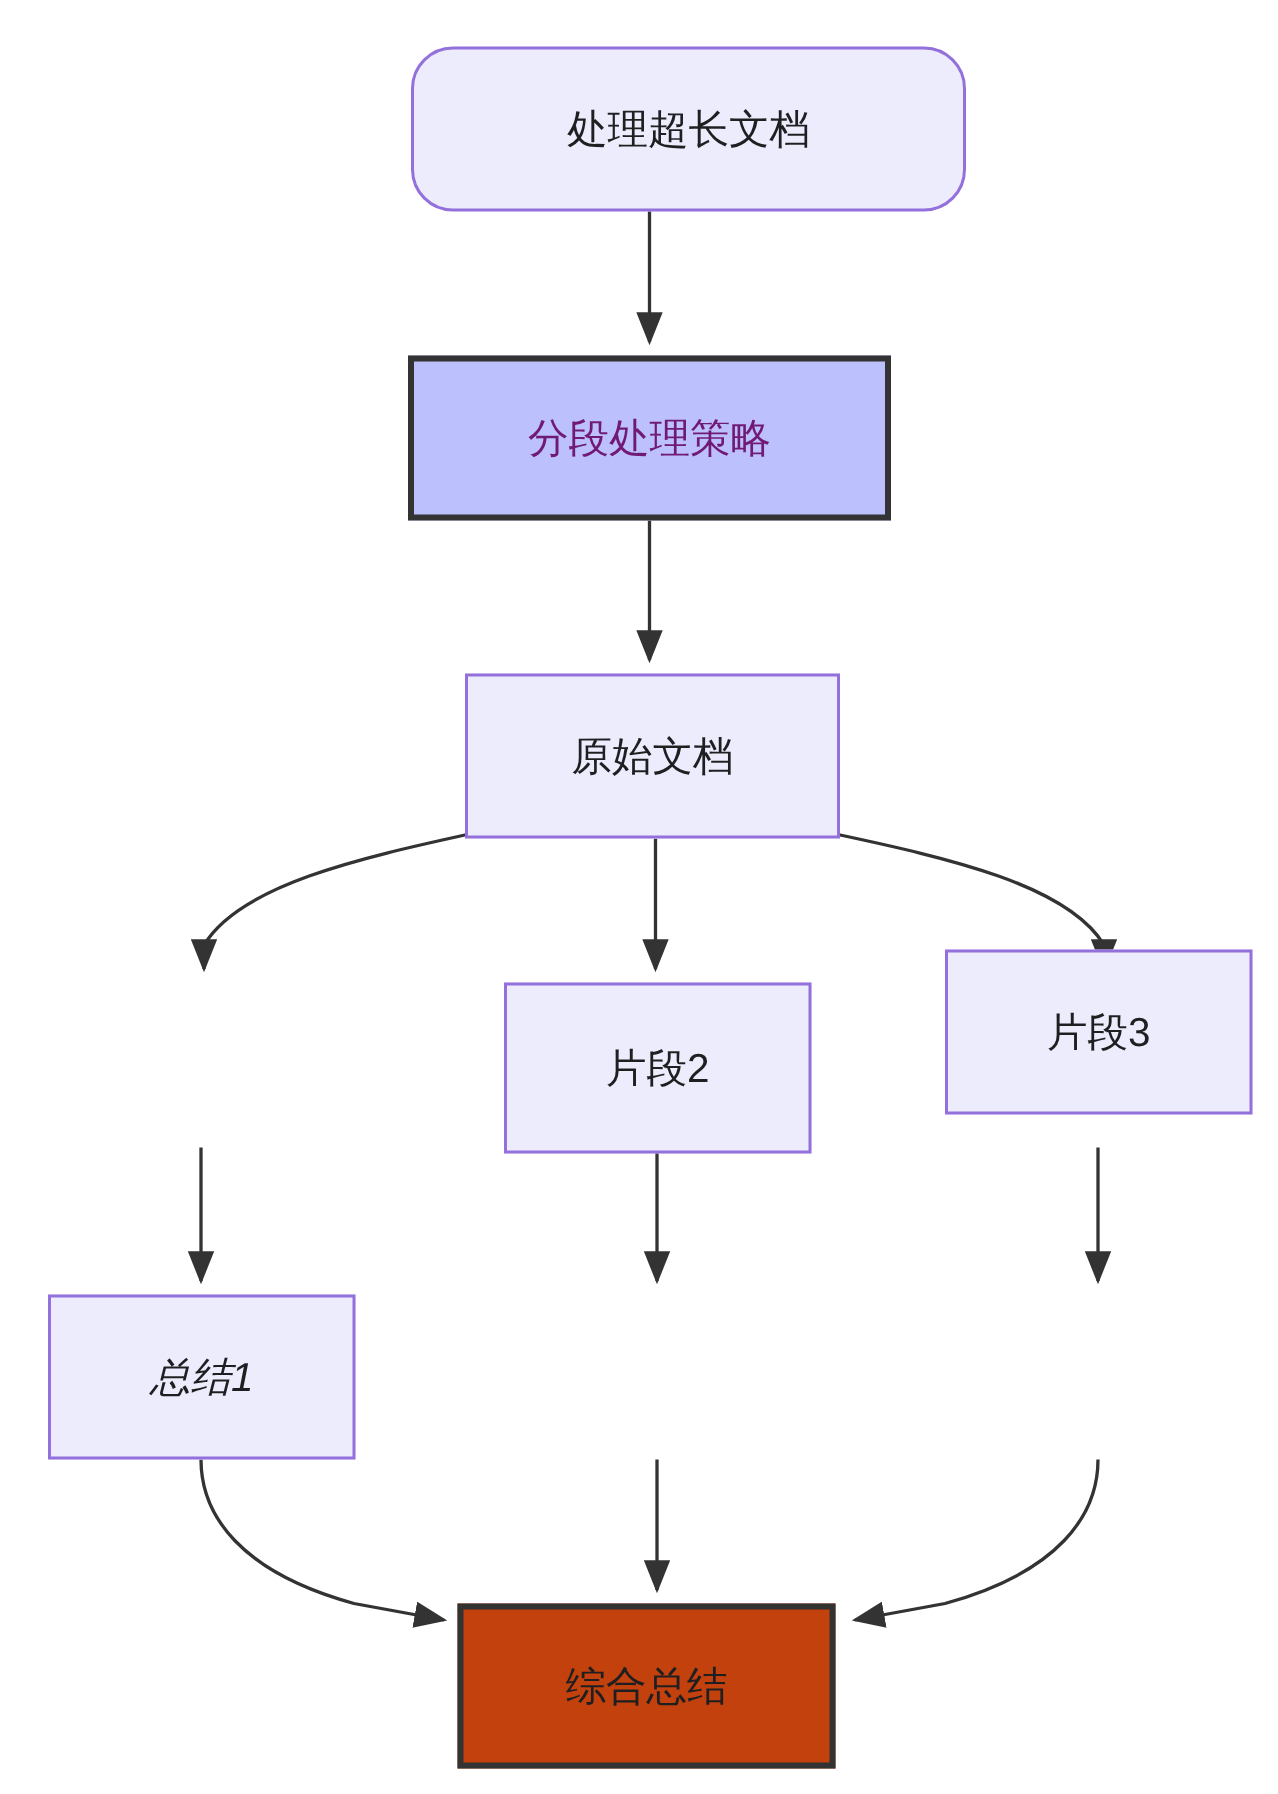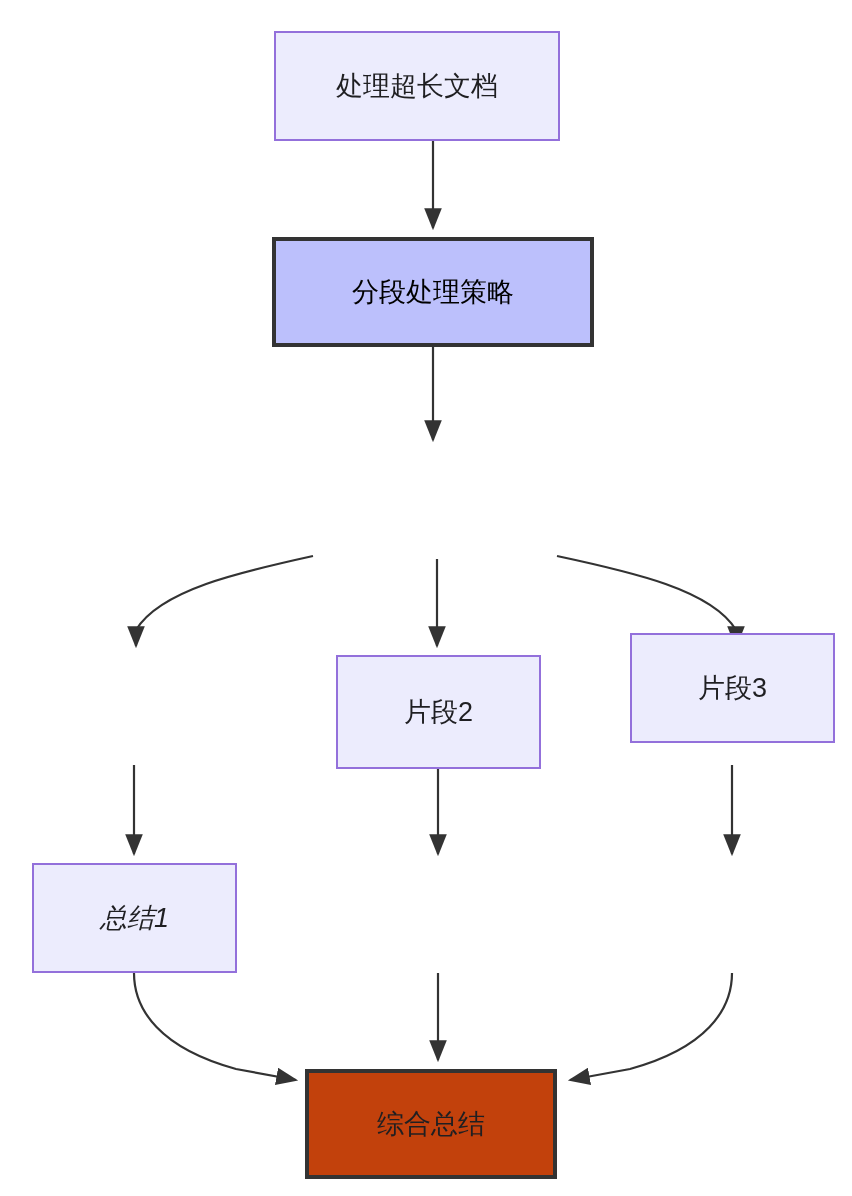--- a/index.html
+++ b/index.html
@@ -34,21 +34,21 @@
   }
   .node-default {
     background: #ececfd;
     border: 2px solid #9370db;
     color: #1f1f22;
     font-size: 27px;
   }
   .node-highlight {
     background: #bcc0fc;
     border: 4px solid #333333;
-    color: #000000;
+    color: #701a75;
     font-size: 27px;
   }
   .node-final {
     background: #c2410c;
     border: 4px solid #333333;
     color: #1f1f22;
     font-size: 27px;
   }
   .node-label {
     pointer-events: none;
@@ -83,28 +83,31 @@
 
     <path d="M732,765 L732,854" fill="none" stroke="#333333" stroke-width="2.2" marker-end="url(#arrowhead)"></path>
 
     <path d="M134,973 C134,1010 160,1048 236,1069 L296,1080" fill="none" stroke="#333333" stroke-width="2.2" marker-end="url(#arrowhead)"></path>
 
     <path d="M438,973 L438,1060" fill="none" stroke="#333333" stroke-width="2.2" marker-end="url(#arrowhead)"></path>
 
     <path d="M732,973 C732,1010 706,1048 630,1069 L570,1080" fill="none" stroke="#333333" stroke-width="2.2" marker-end="url(#arrowhead)"></path>
   </svg>
 
-  <div class="node node-default" style="left:274px; top:31px; width:286px; height:110px;">
+  <div class="node node-default" style="left:274px; top:31px; width:370px; height:110px;border-radius:28px;">
     <span class="node-label">处理超长文档</span>
   </div>
 
   <div class="node node-highlight" style="left:272px; top:237px; width:322px; height:110px;">
     <span class="node-label">分段处理策略</span>
   </div>
 
+  <div class="node node-default" style="left:310px; top:449px; width:250px; height:110px;">
+    <span class="node-label">原始文档</span>
+  </div>
 
 
   <div class="node node-default" style="left:336px; top:655px; width:205px; height:114px;">
     <span class="node-label">片段2</span>
   </div>
 
   <div class="node node-default" style="left:630px; top:633px; width:205px; height:110px;">
     <span class="node-label">片段3</span>
   </div>
 

